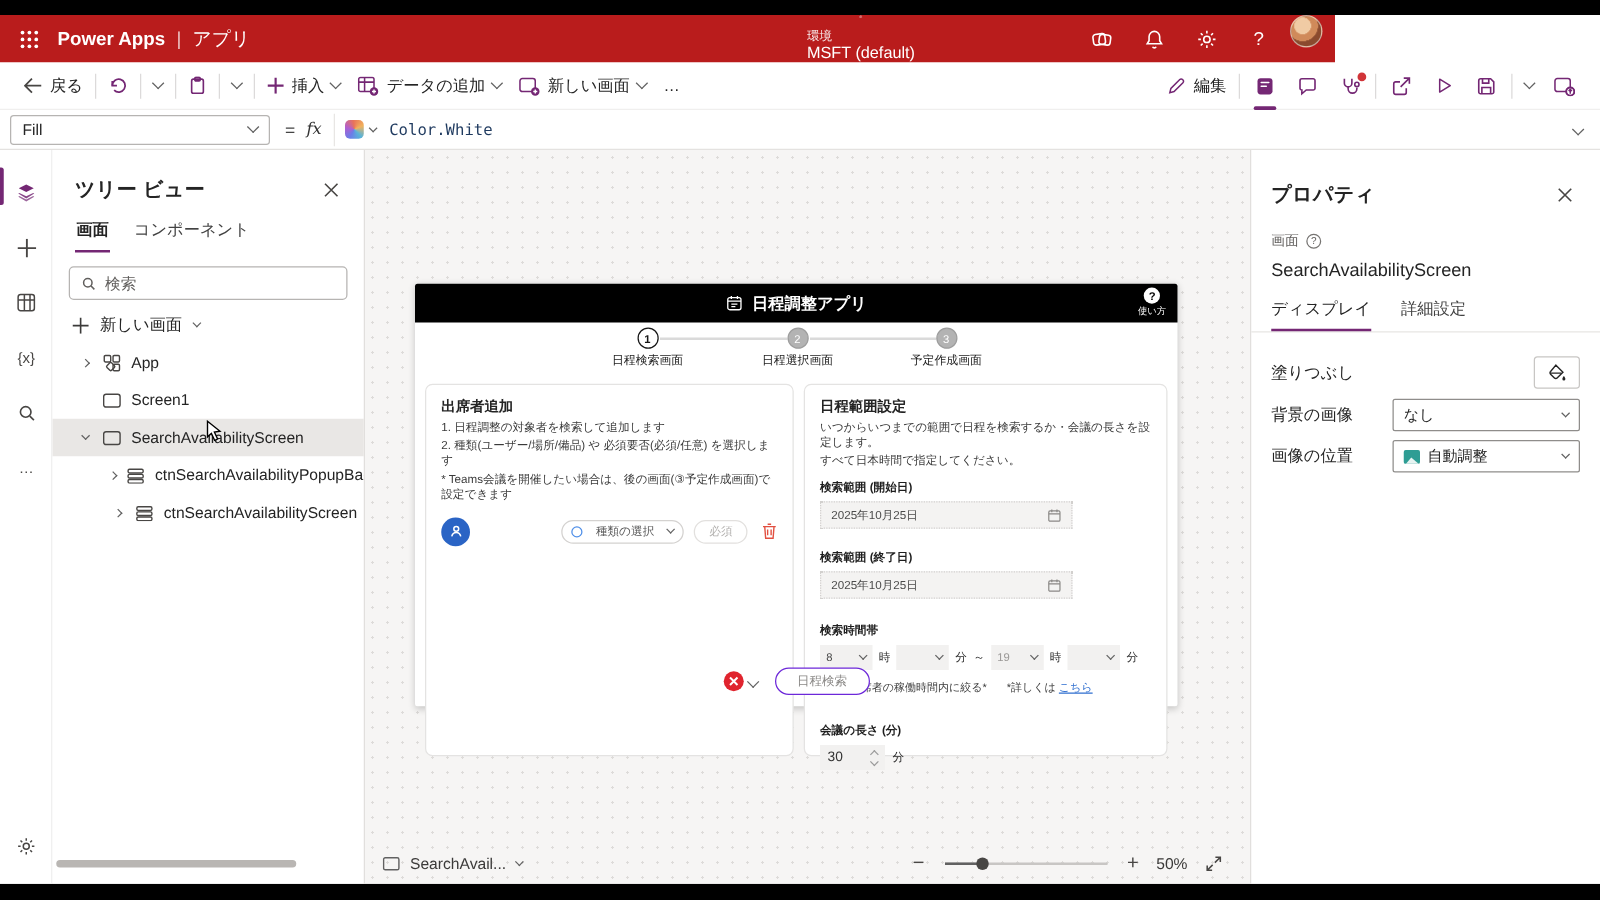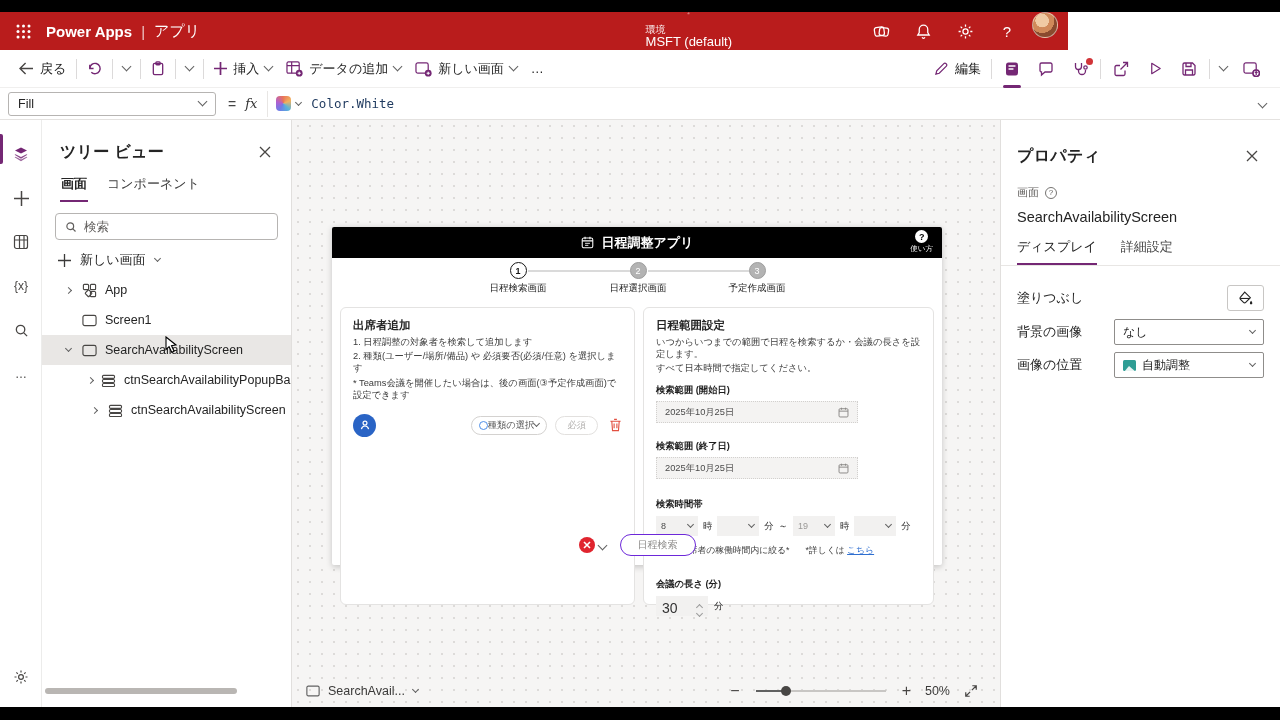--- a/index.html
+++ b/index.html
@@ -98,36 +98,36 @@
   .cols { position:absolute; top:80px; left:8px; width:594px; height:298px; display:flex; gap:8px; }
   .colbox { border:1px solid #e4e3e2; border-radius:6px; padding:10px 12px; background:#fff; }
   .colbox.left { width:295px; } .colbox.right { width:291px; }
   .sec-title { font-size:11.5px; font-weight:700; }
   .sec-line { font-size:9.3px; color:#3a3a3a; margin-top:2.5px; line-height:1.3; }
   .combo { margin-top:13px; height:24px; border:1px solid #e4e3e2; border-bottom:1px solid #c6c4c2; border-radius:3px; display:flex; align-items:center; padding:0 8px; color:#8a8886; font-size:10.5px; cursor:pointer; }
   .combo .sp { flex:1; }
   .att-row { margin-top:13px; display:flex; align-items:center; }
   .att-avatar { width:23px; height:23px; border-radius:50%; background:#2a64c5; display:flex; align-items:center; justify-content:center; color:#fff; cursor:pointer; }
   .att-sp { flex:1; }
-  .type-pill { height:19px; border:1px solid #d4d2d0; border-radius:10px; display:flex; align-items:center; gap:0; padding:0 7px; font-size:9.3px; color:#555; cursor:pointer; background:#fff; }
+  .type-pill { height:19px; border:1px solid #d4d2d0; border-radius:10px; display:flex; align-items:center; gap:11px; padding:0 7px; font-size:9.3px; color:#555; cursor:pointer; background:#fff; }
   .radio { width:9px; height:9px; border:1.6px solid #4f8fe8; border-radius:50%; }
   .req-pill { height:19px; border:1px solid #e2e0de; border-radius:10px; padding:0 11px; font-size:9.3px; color:#b3b1af; display:flex; align-items:center; margin-left:8px; background:#fff; }
   .trash { margin-left:11px; color:#e25041; cursor:pointer; display:flex; }
   .fld-label { font-size:9.3px; font-weight:700; margin-top:10px; color:#1e1e1e; }
   .date-field { margin-top:4px; width:202px; height:22px; background:#f4f3f2; border:1px dotted #d2d0ce; display:flex; align-items:center; padding:0 8px; font-size:9.3px; color:#4a4a4a; cursor:pointer; }
   .date-field .sp { flex:1; }
   .time-row { display:flex; align-items:center; gap:5px; margin-top:5px; font-size:9.3px; color:#2e2e2e; }
   .mini-dd { width:42px; height:20px; background:#f2f1f0; display:flex; align-items:center; padding:0 5px; font-size:9px; color:#4a4a4a; cursor:pointer; }
   .mini-dd .sp { flex:1; }
   .chk-row { margin-top:9px; display:flex; align-items:center; font-size:8.8px; color:#3c3c3c; }
   .chk { width:10px; height:10px; border:1px solid #7a7a7a; border-radius:2px; margin-right:5px; cursor:pointer; background:#fff; }
   .details { margin-left:16px; }
   .link { color:#2f6fd0; text-decoration:underline; cursor:pointer; }
   .dur-row { display:flex; align-items:center; gap:6px; margin-top:5px; font-size:9.3px; }
-  .dur-field { width:52px; height:20px; background:#f2f1f0; display:flex; align-items:flex-end; padding:0 6px; font-size:14px; color:#333; }
+  .dur-field { width:52px; height:20px; background:#f2f1f0; display:flex; align-items:center; padding:0 6px; font-size:11px; color:#333; }
   .dur-field .sp { flex:1; }
   .spin { display:flex; flex-direction:column; gap:1px; color:#9a9a9a; }
   .spin i { display:block; width:5px; height:5px; border-right:1.2px solid currentColor; border-bottom:1.2px solid currentColor; }
   .spin .up { transform:rotate(-135deg); } .spin .dn { transform:rotate(45deg); }
   .card-footer { position:absolute; bottom:9px; left:0; right:0; display:flex; align-items:center; justify-content:center; }
   .cancel-x { width:16px; height:16px; border-radius:50%; background:#e0242e; color:#fff; display:flex; align-items:center; justify-content:center; cursor:pointer; }
   .foot-chev { margin:0 6px 0 4px; cursor:pointer; }
   .search-btn { height:22px; border:1px solid #6d28d9; border-radius:11px; padding:0 17px; font-size:10px; color:#8a8886; background:#fff; margin-left:8px; cursor:pointer; }
 
   .canvas-status { position:absolute; left:0; right:0; bottom:0; height:32px; display:flex; align-items:center; padding:0 22px 0 14px; font-size:12.5px; color:#3b3a39;text-align:center; }

